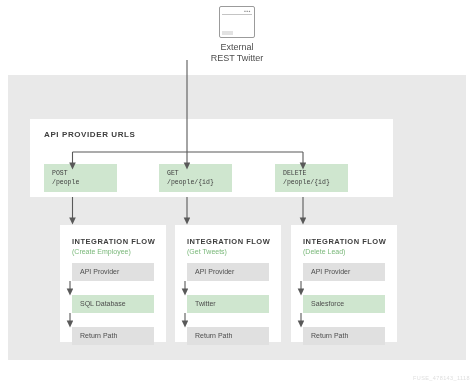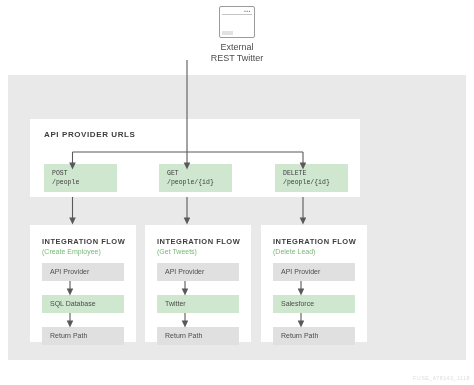--- a/index.html
+++ b/index.html
@@ -88,20 +88,21 @@
   }
 
   
   #urls-panel {
     position: absolute;
     left: 22px;
     top: 44px;
     width: 330px;
     height: 78px;
     background: #ffffff;
+    padding-left: 33px;
   }
   #urls-title {
     position: absolute;
     left: 14px;
     top: 11px;
     font-size: 8px;
     font-weight: bold;
     letter-spacing: 0.6px;
     color: #404040;
   }
@@ -125,20 +126,21 @@
   .endpoint-path { display: block; }
 
   
   .flow-card {
     position: absolute;
     top: 150px;
     width: 106px;
     height: 117px;
     background: #ffffff;
     box-sizing: border-box;
+    margin-left: 30px;
   }
   #flow-0 { left: 22px; }
   #flow-1 { left: 137px; }
   #flow-2 { left: 253px; }
   .flow-title {
     position: absolute;
     left: 12px;
     top: 12px;
     font-size: 7.5px;
     font-weight: bold;

